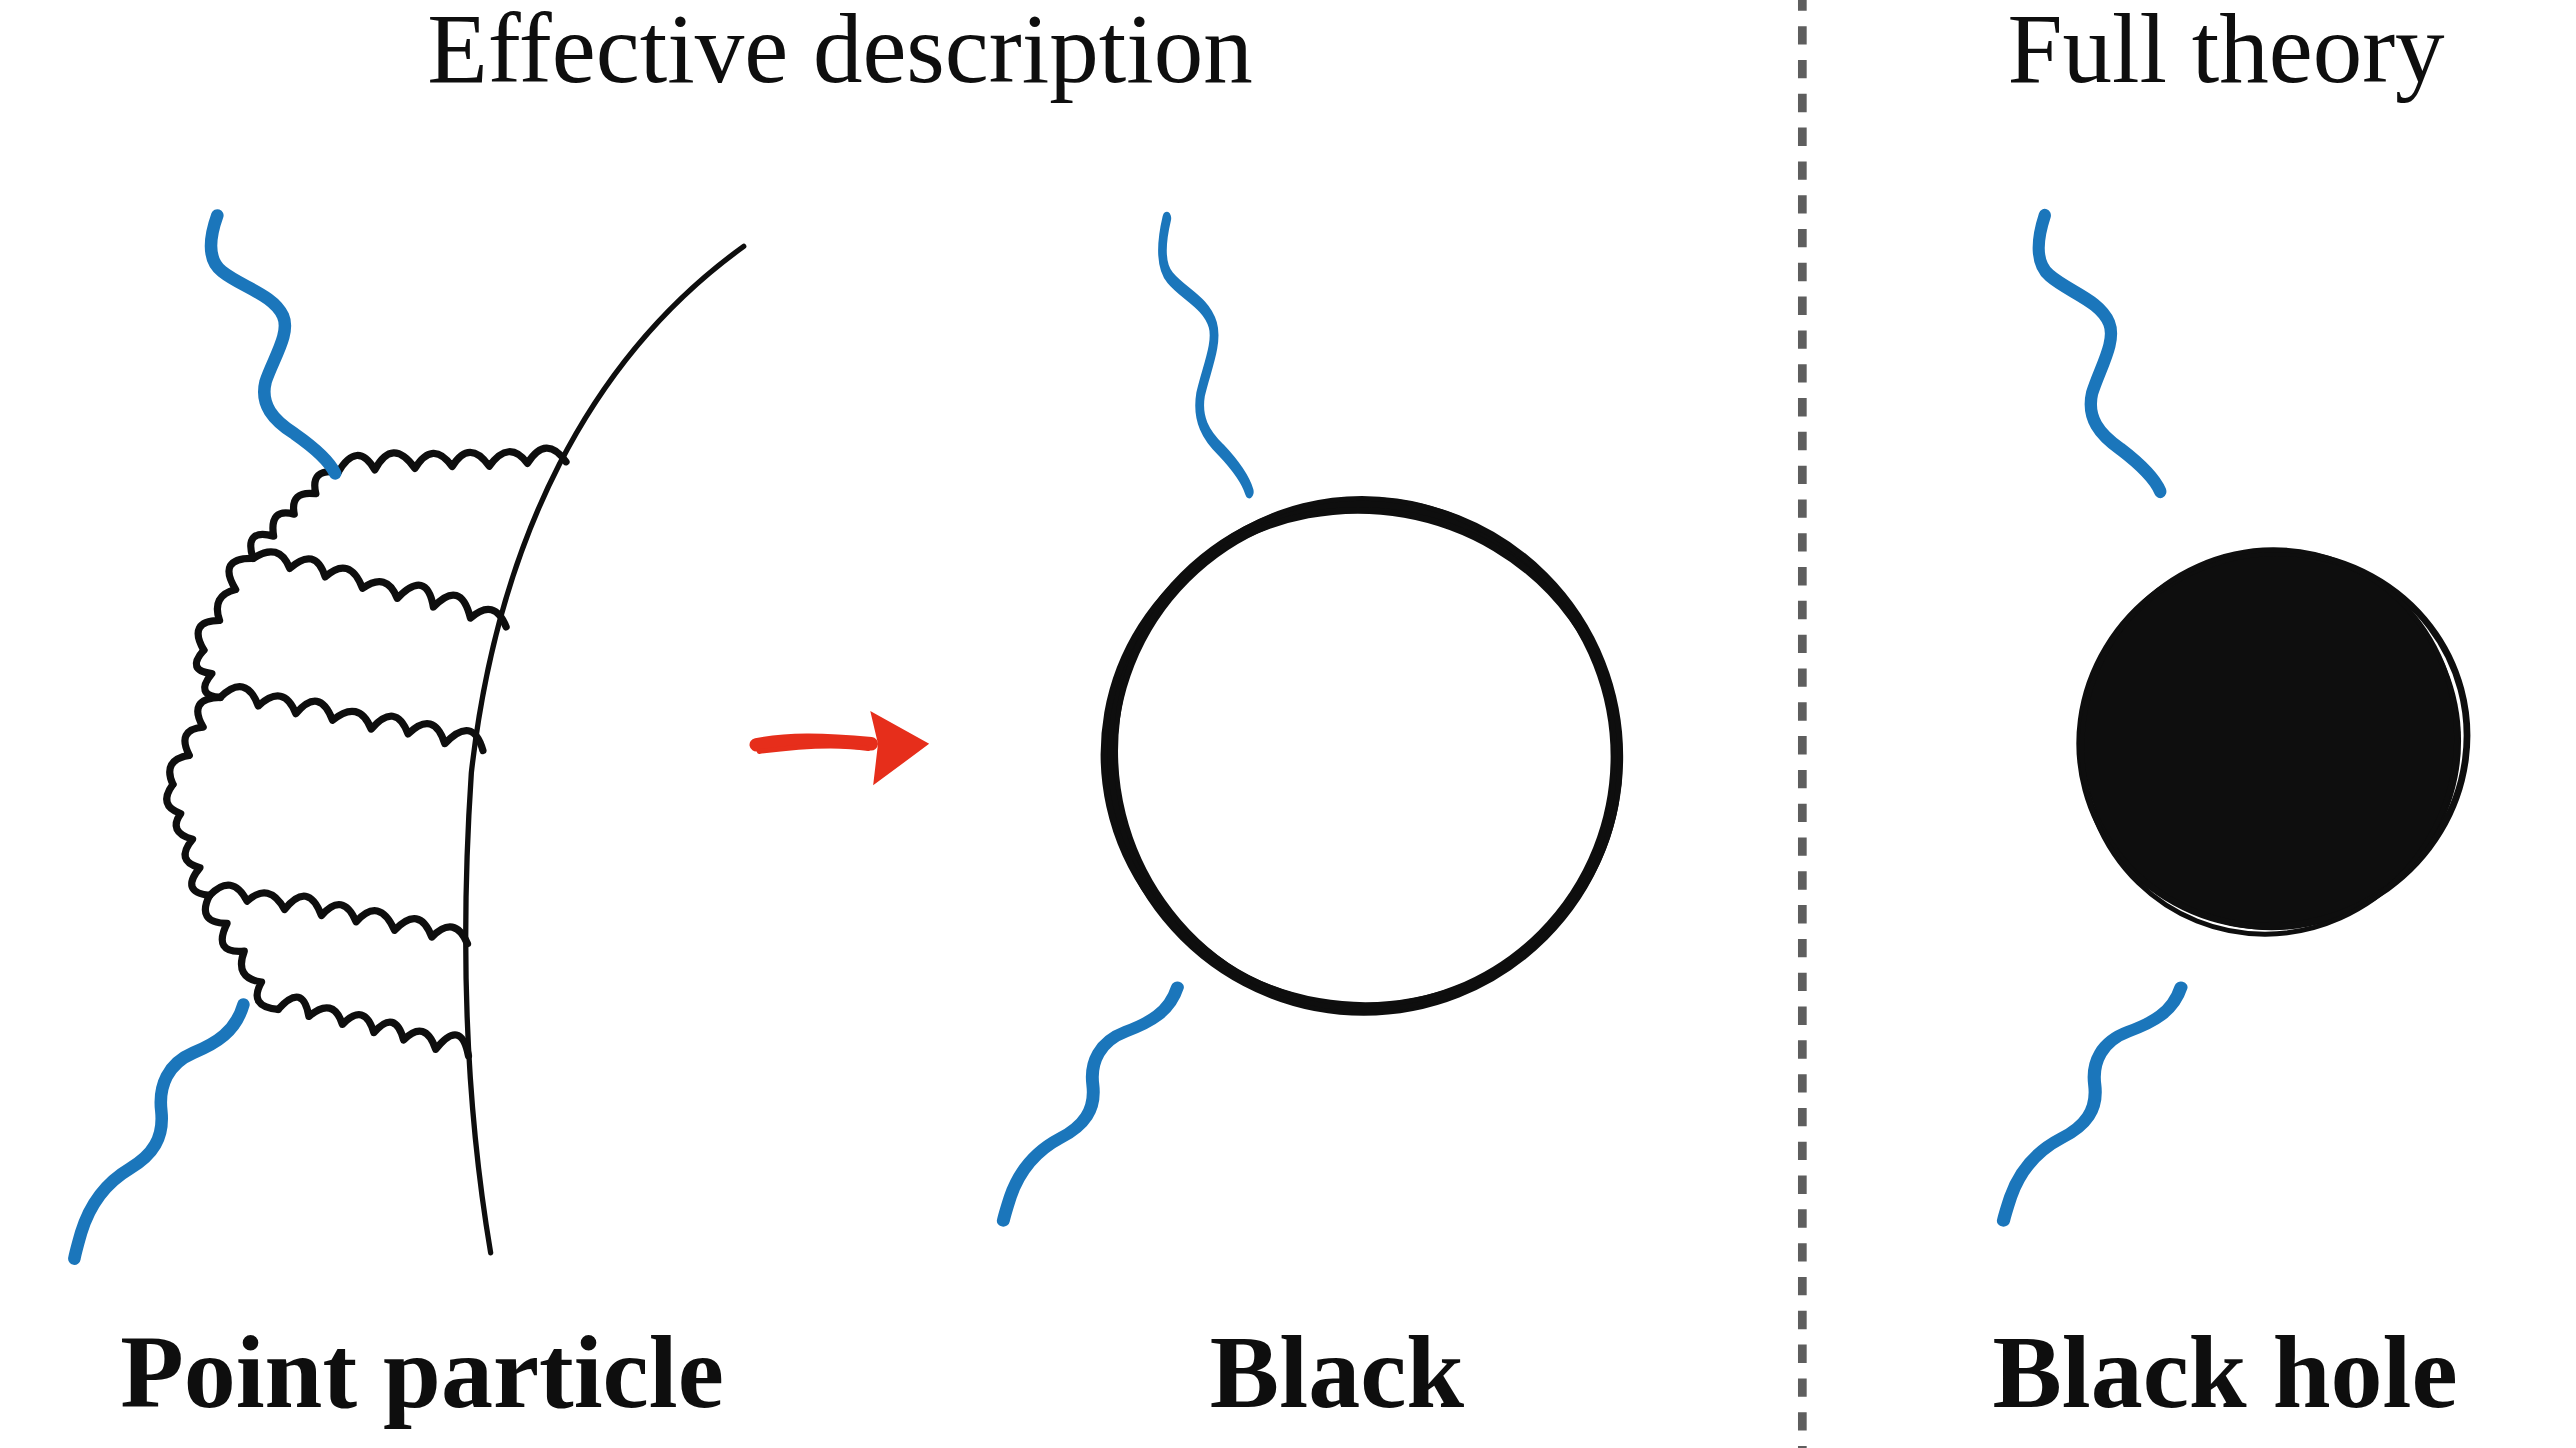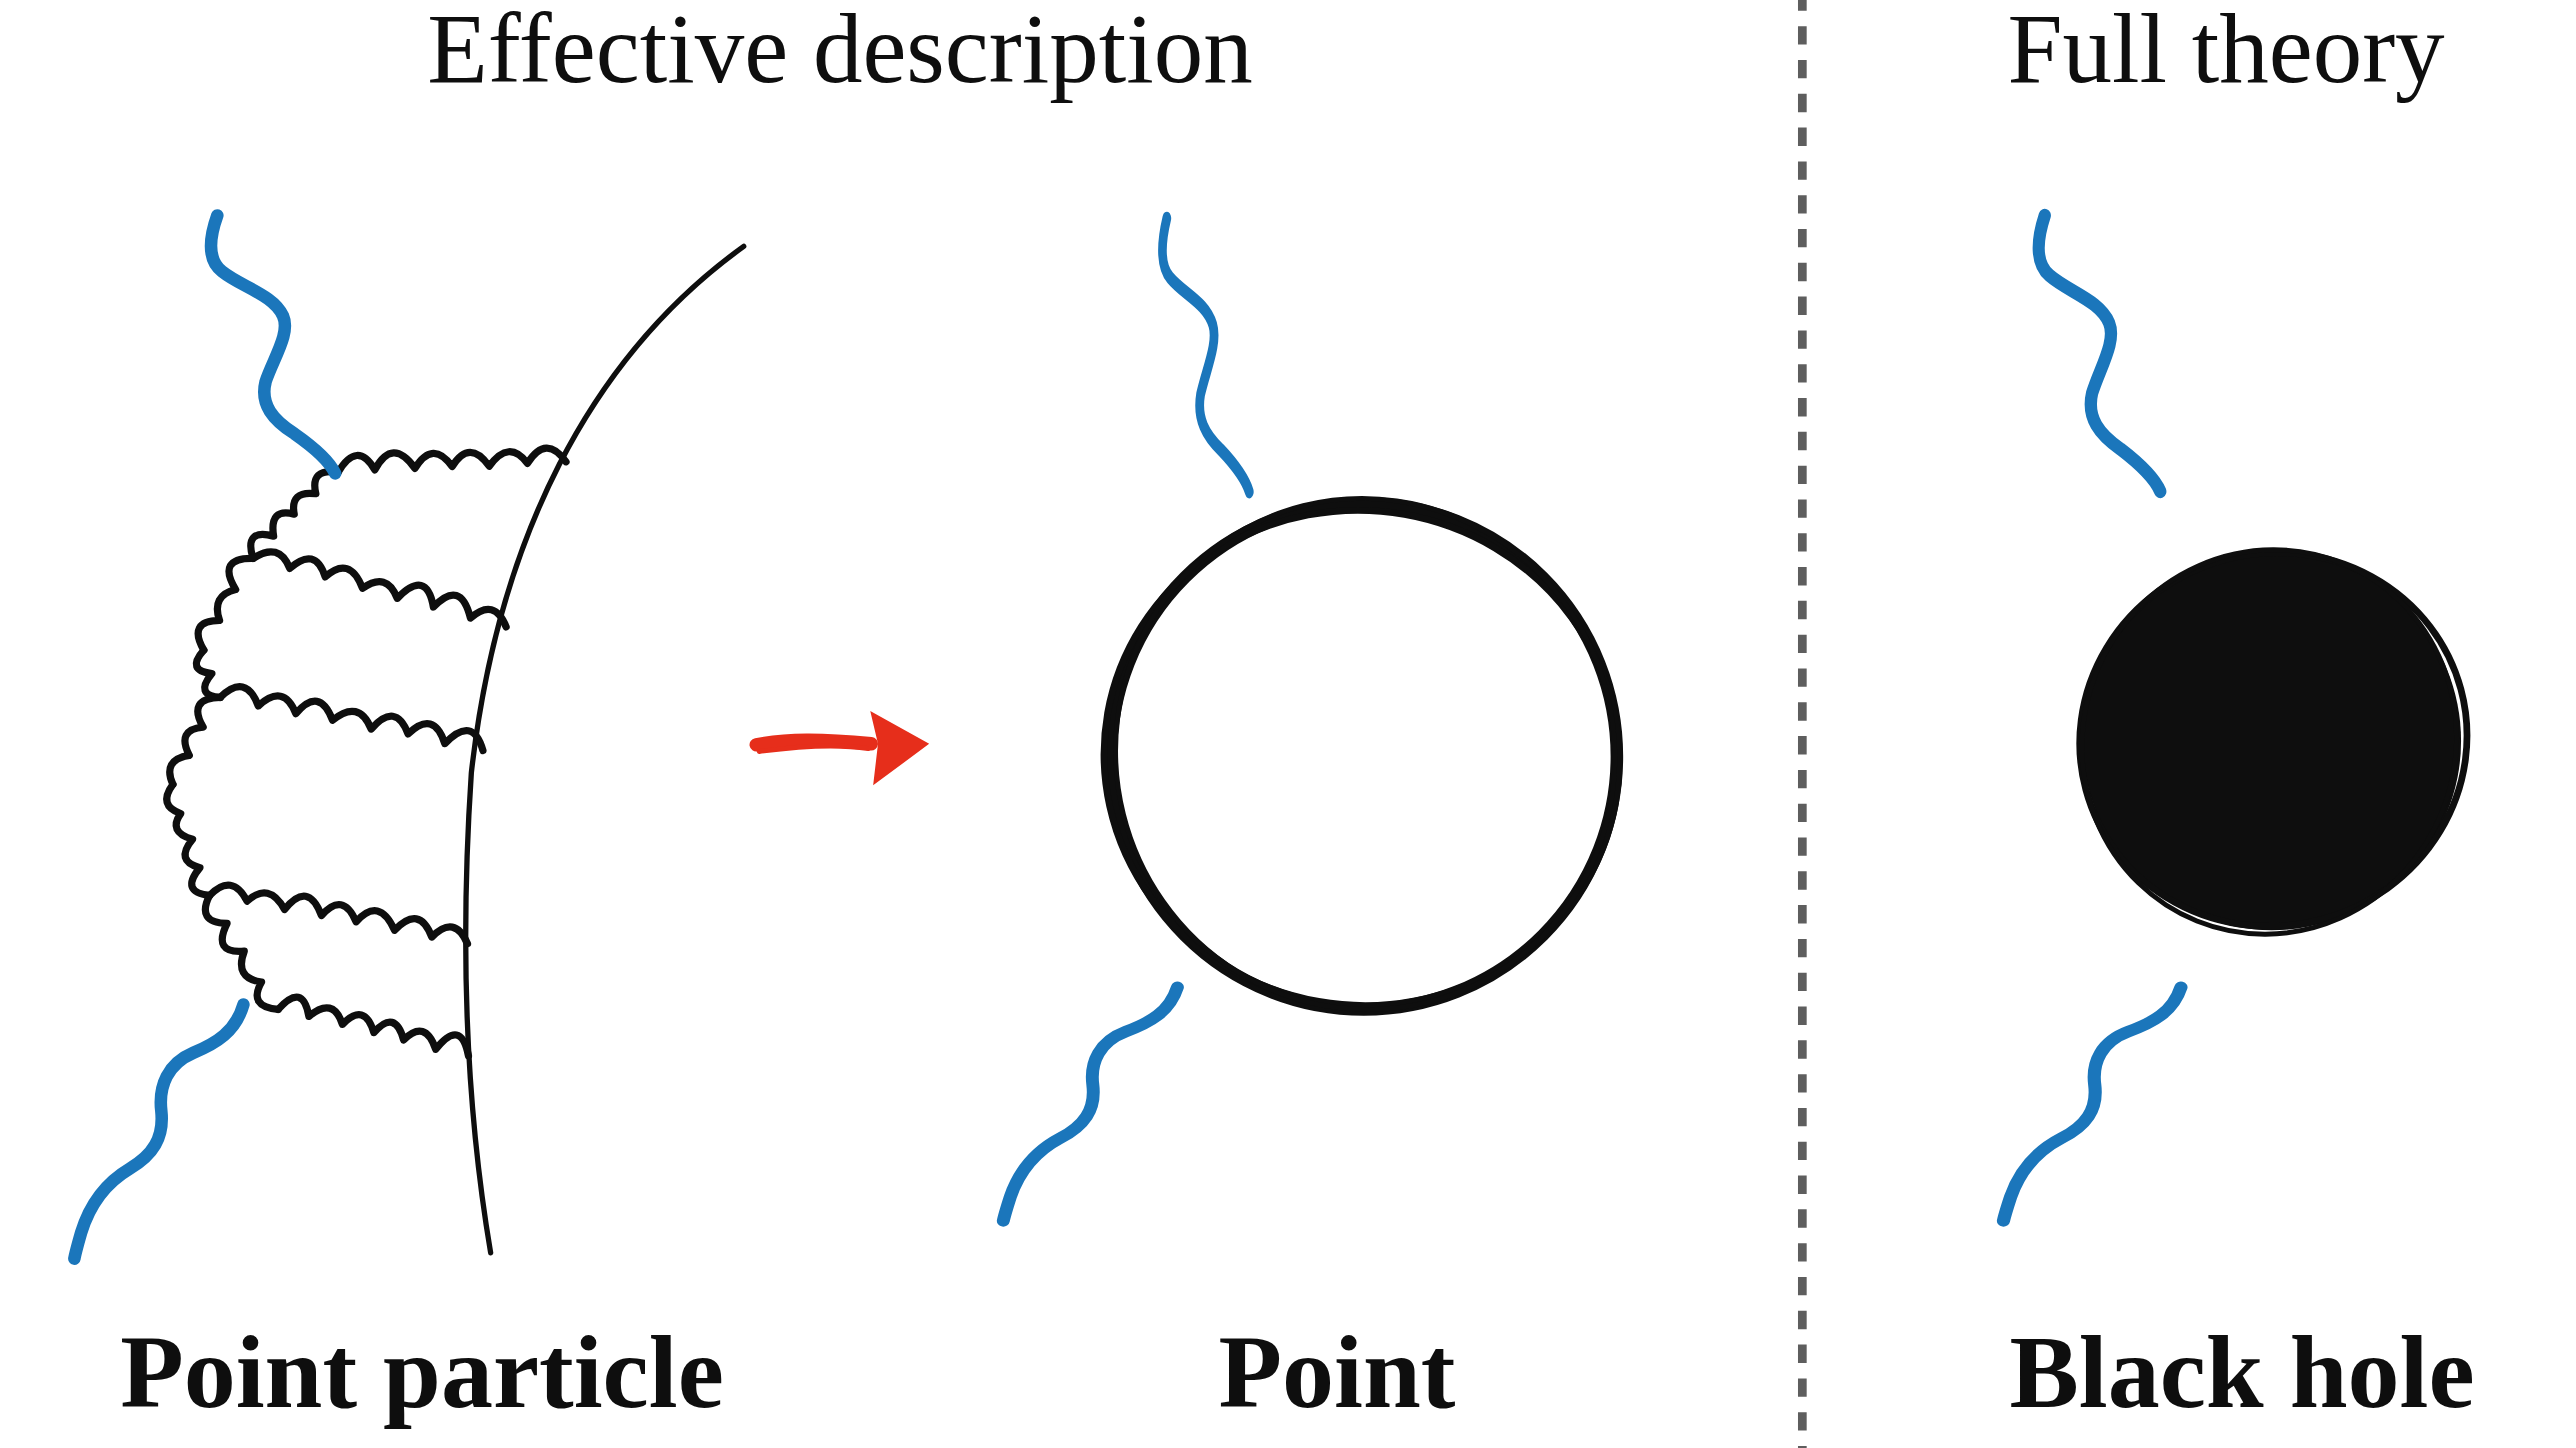--- a/index.html
+++ b/index.html
@@ -84,17 +84,17 @@
       <path class="red-stroke" stroke-width="14" d="M 783 771 C 815 765 850 765 902 770"></path>
       <path class="red-stroke" stroke-width="5" d="M 786 778 C 830 772 868 770 899 775"></path>
       <path class="red-fill" d="M 962 770 L 901 736 L 909 770 L 904 813 Z"></path>
     </g>
   </svg>
 
   <div class="caption title" style="left:840px;">Effective description</div>
   <div class="caption title" style="left:2226px;">Full theory</div>
 
   <div class="caption label" style="left:422px;">Point particle</div>
-  <div class="caption label" style="left:1337px;">Point</div>
-  <div class="caption label" style="left:2225px;margin-left:17px;">Black hole</div>
+  <div class="caption label" style="left:1337px;">Black</div>
+  <div class="caption label" style="left:2225px;">Black hole</div>
 
 </div>
 
 
 </body></html>

